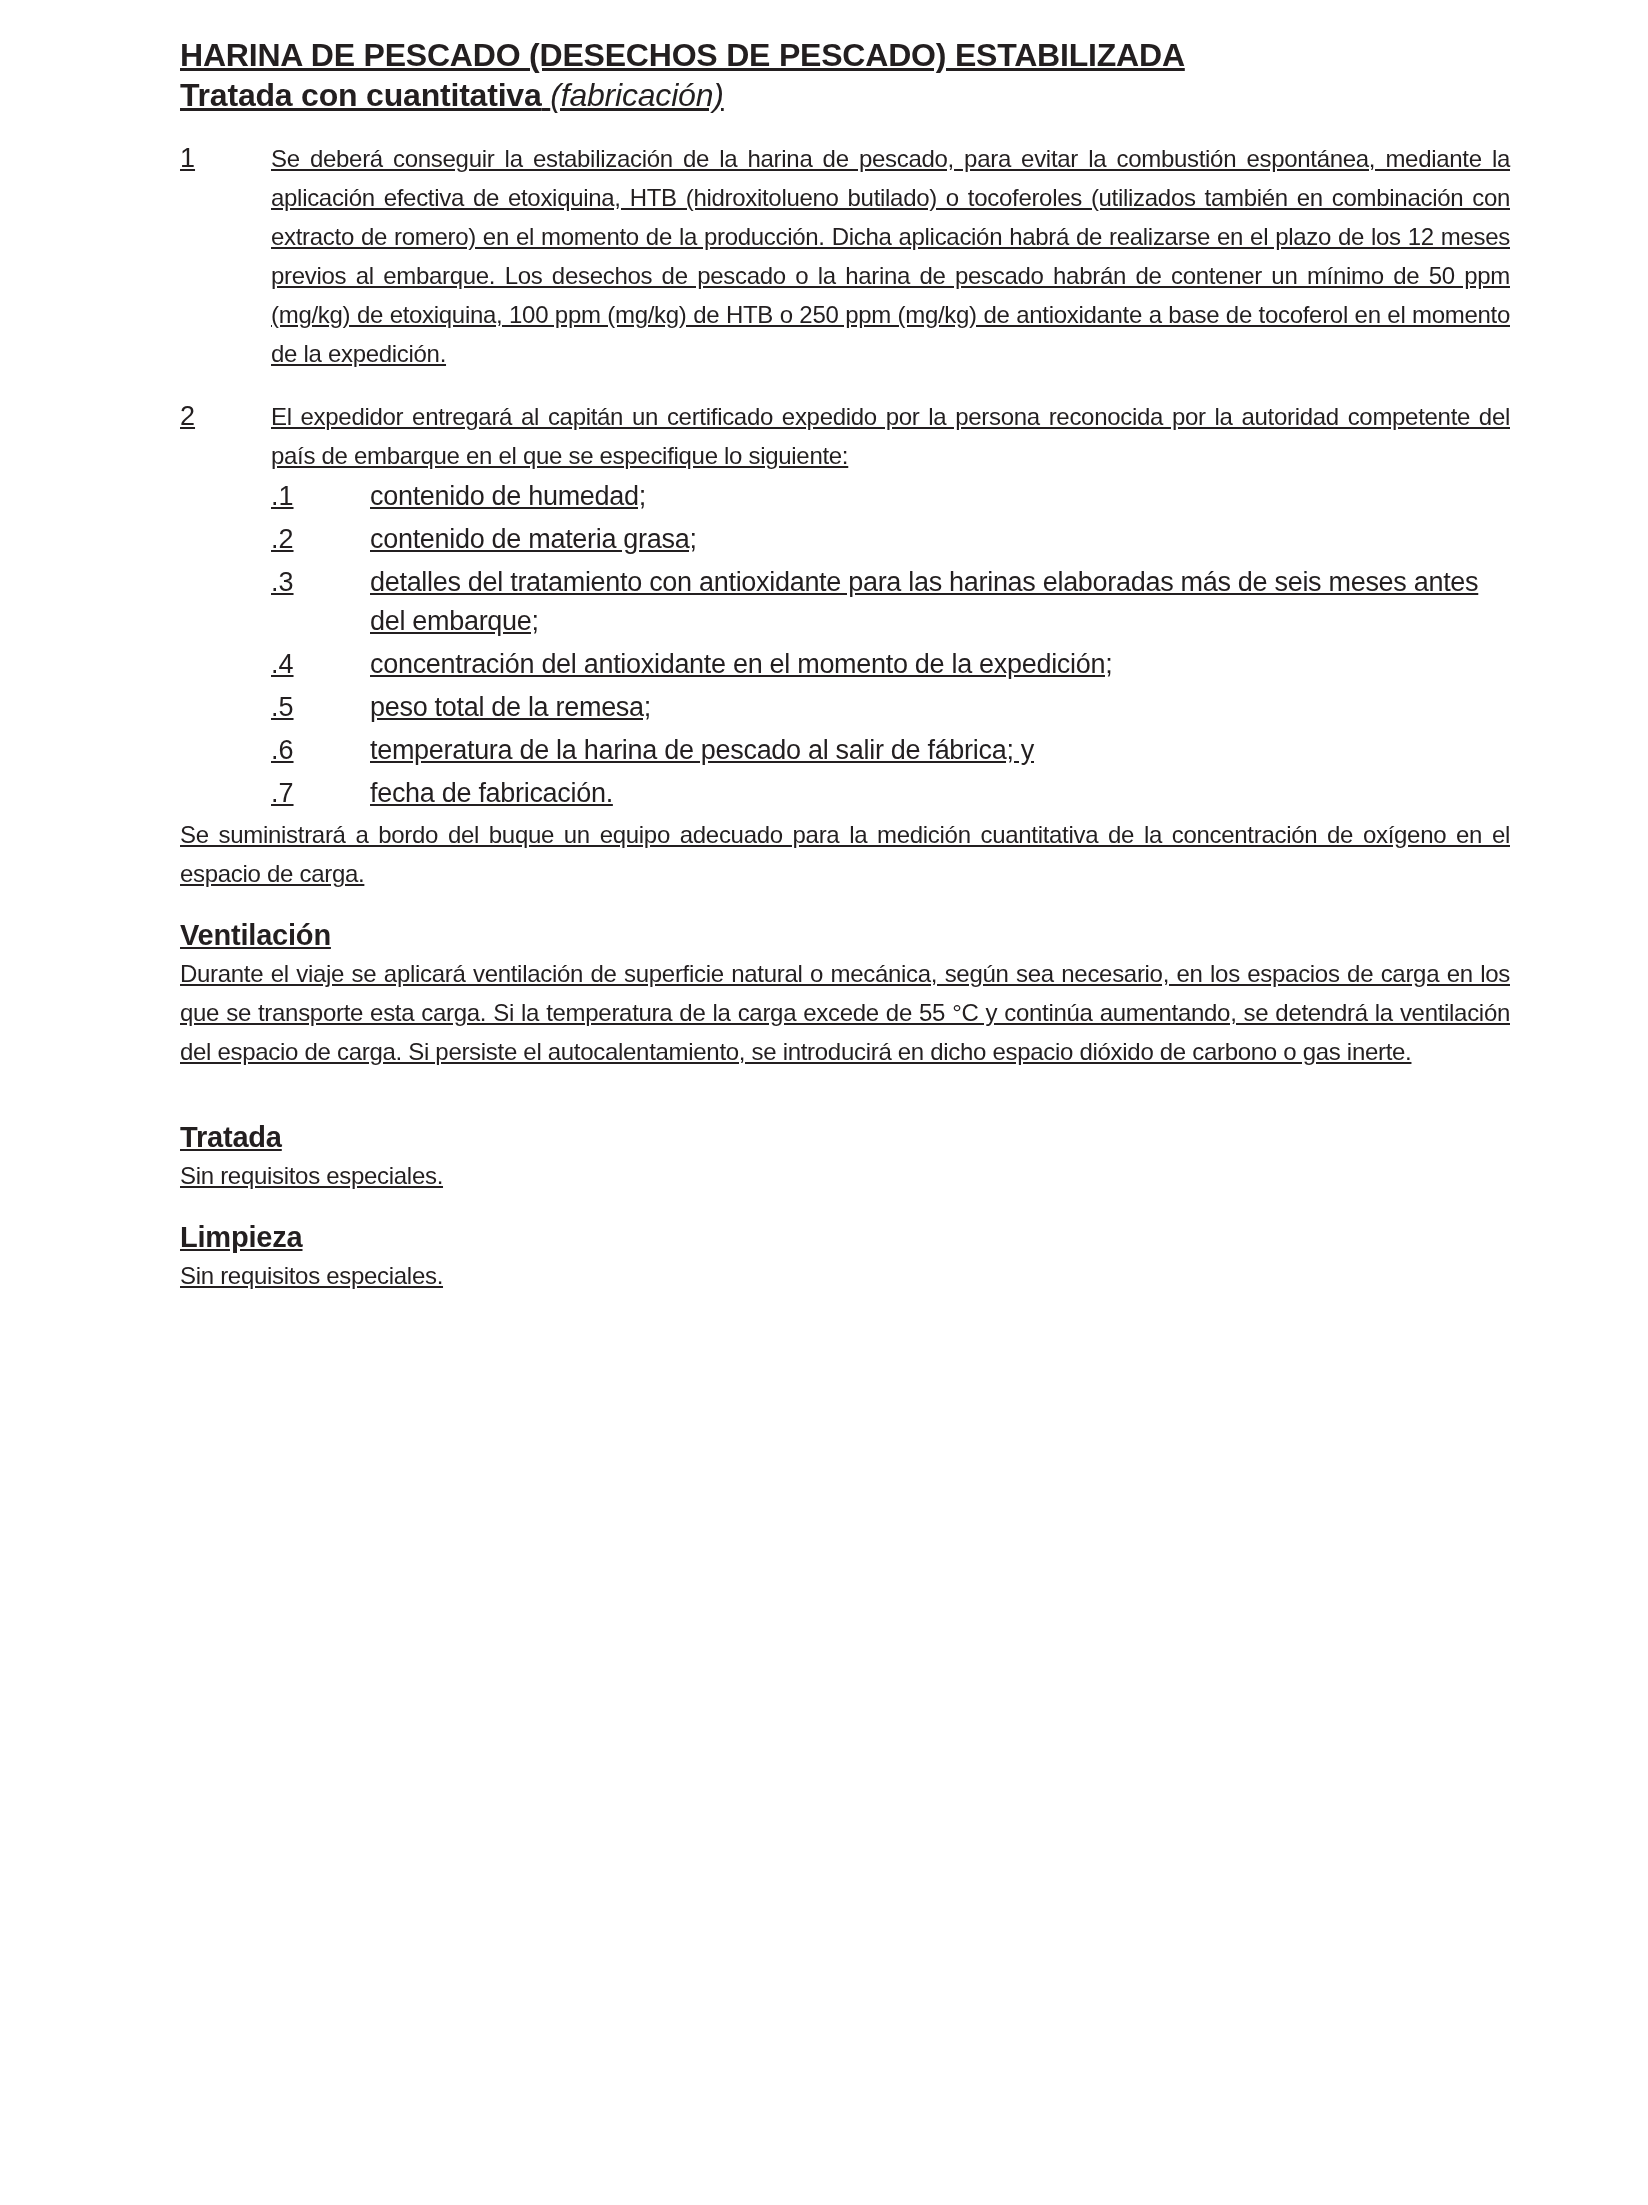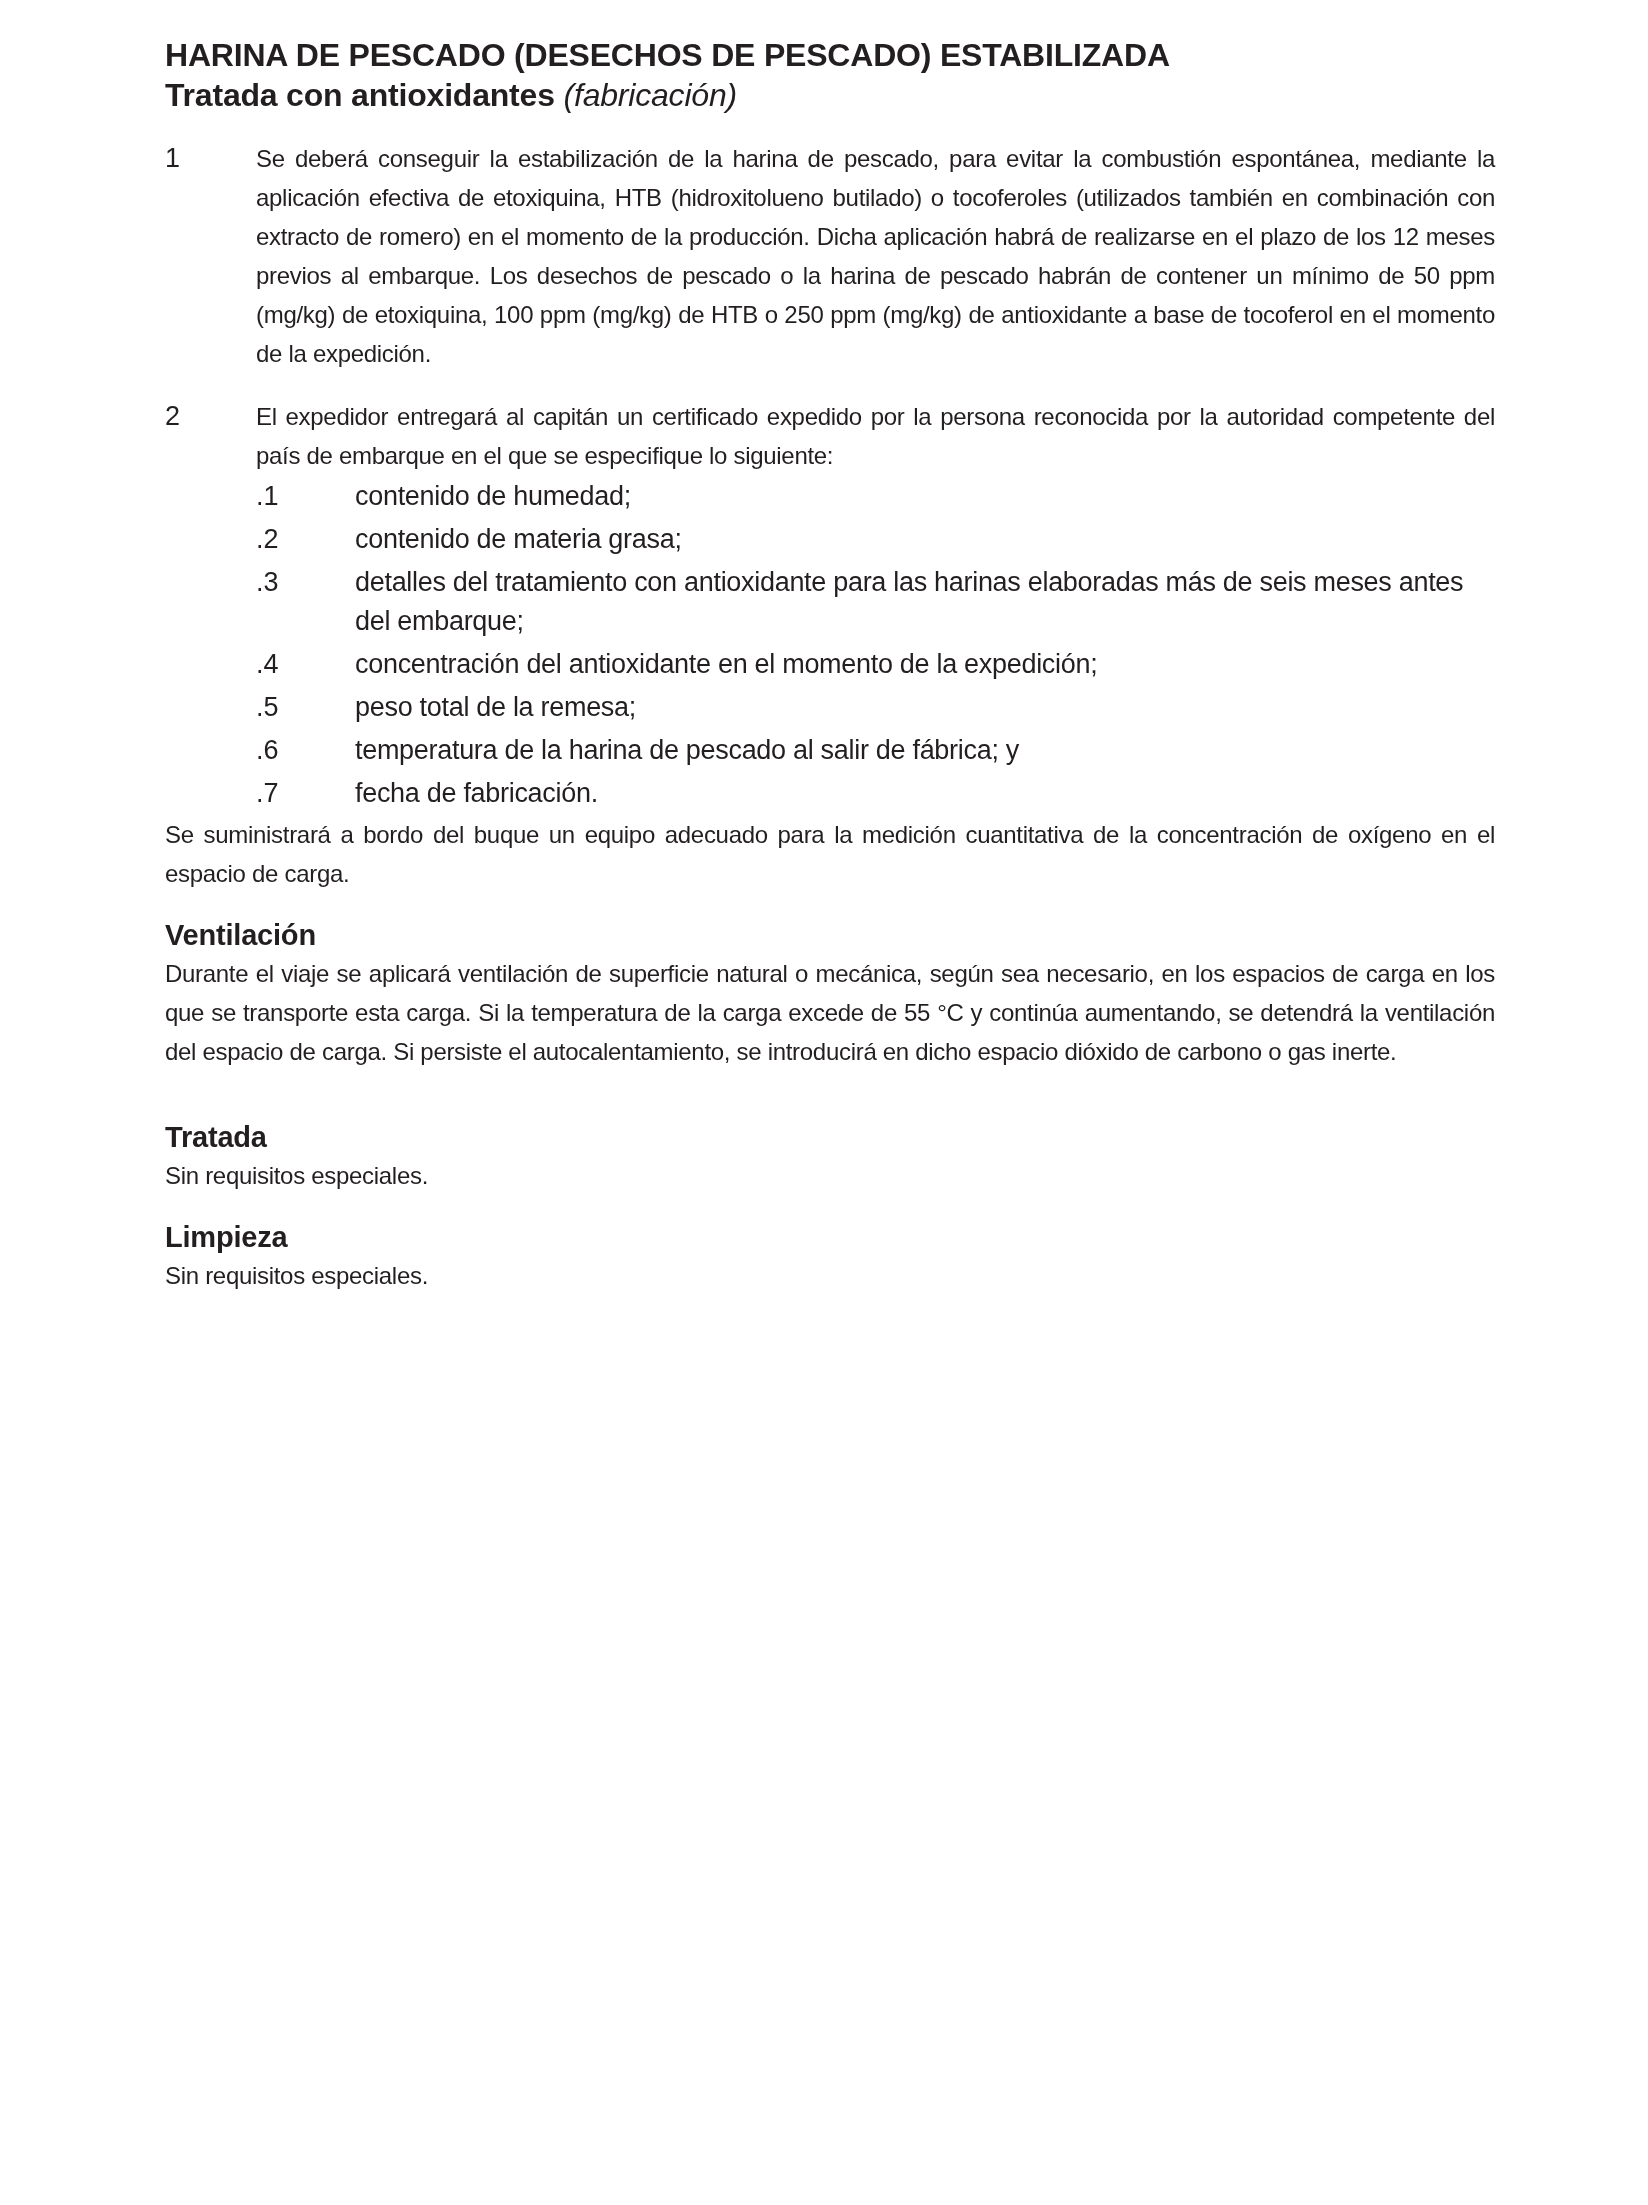--- a/index.html
+++ b/index.html
@@ -10,23 +10,24 @@
     body {
       width: 1648px;
       height: 2205px;
       position: relative;
       overflow: hidden;
       color: #231f20;
       font-family: "Liberation Sans", "DejaVu Sans", sans-serif;
     }
     .page {
       position: absolute;
-      left: 165px;
+      left: 180px;
       top: 35px;
       width: 1330px;
+      text-decoration: underline;
     }
     .doc-title {
       font-weight: bold;
       font-size: 32px;
       line-height: 40px;
       margin: 0;
       letter-spacing: -0.2px;
     }
     .doc-subtitle {
       font-weight: bold;
@@ -95,21 +96,21 @@
     .gap-item { height: 24px; }
     .gap-section { height: 24px; }
   </style>
 </head>
 <body>
 
 <div class="page">
 
   <h1 class="doc-title">HARINA DE PESCADO (DESECHOS DE PESCADO) ESTABILIZADA</h1>
   <h2 class="doc-subtitle">
-    <span>Tratada con antioxidantes</span>
+    <span>Tratada con cuantitativa</span>
     <span class="cont">(fabricación)</span>
   </h2>
 
   <div class="gap-title"></div>
 
   <section>
 
     <div class="numbered-item">
       <div class="item-num">1</div>
       <div class="item-body">

